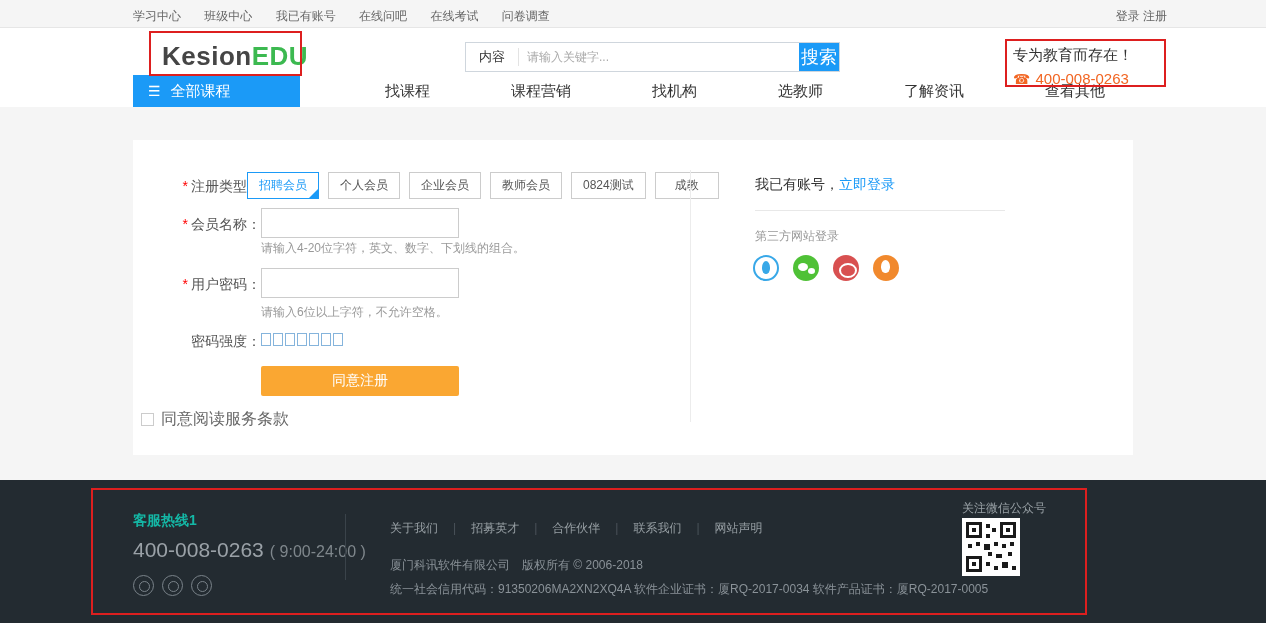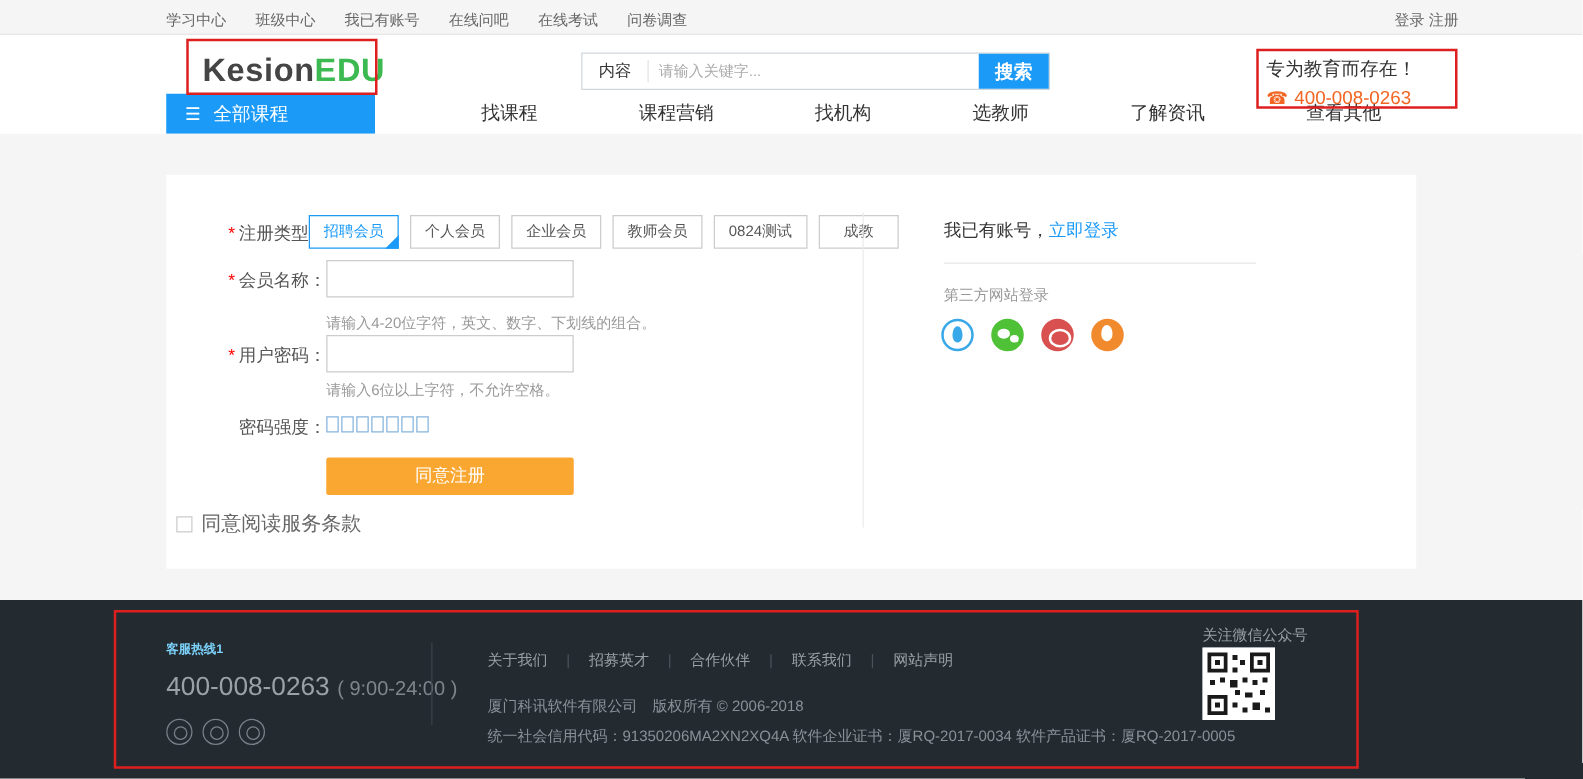--- a/index.html
+++ b/index.html
@@ -16,21 +16,21 @@
   
   .header { position:absolute; left:0; top:29px; width:1266px; height:78px; background:#fff; }
   .logo { position:absolute; left:162px; top:12px; font-size:26px; font-weight:bold; letter-spacing:0.5px; }
   .logo .p1 { color:#454545; }
   .logo .p2 { color:#3cb950; }
   .searchbox { position:absolute; left:465px; top:13px; width:375px; height:30px; border:1px solid #cfd6dd; background:#fff; display:flex; align-items:stretch; }
   .search-label { width:52px; line-height:28px; text-align:center; font-size:13px; color:#333; }
   .search-sep { width:1px; background:#e3e3e3; margin:5px 0; }
   .search-input { flex:1; border:none; outline:none; padding:0 8px; font-size:12px; color:#333; background:transparent; }
   .search-input::placeholder { color:#aaa; }
-  .search-btn { width:56px; background:#1b9af7; color:#fff; font-size:15px; border:none; cursor:pointer;font-weight:bold; }
+  .search-btn { width:40px; background:#1b9af7; color:#fff; font-size:18px; border:none; cursor:pointer; }
   .header-right { position:absolute; left:1013px; top:17px; }
   .slogan { font-size:15px; color:#333; }
   .phone-line { margin-top:5px; color:#f26522; font-size:15px; }
   .phone-line .ph-icon { margin-right:5px; font-size:14px; }
 
   
   .allcourses { position:absolute; left:133px; top:46px; width:167px; height:32px; background:#1b9af7; color:#fff; font-size:15px; line-height:32px; cursor:pointer; }
   .allcourses .menu-glyph { margin:0 10px 0 15px; font-size:14px; }
   .navitems { position:absolute; left:385px; top:46px; height:32px; line-height:32px; font-size:15px; color:#333; display:flex;gap:39px; }
   .navitems span { margin-right:42px; cursor:pointer; }
@@ -71,21 +71,21 @@
   .tpicon[data-name="wechat-icon"] { background:#4fc136; }
   .tpicon[data-name="wechat-icon"]::before { content:""; position:absolute; left:5px; top:8px; width:10px; height:8px; border-radius:50%; background:#fff; }
   .tpicon[data-name="wechat-icon"]::after { content:""; position:absolute; right:4px; bottom:7px; width:7px; height:6px; border-radius:50%; background:#fff; }
   .tpicon[data-name="weibo-icon"] { background:#d85050; }
   .tpicon[data-name="weibo-icon"]::before { content:""; position:absolute; left:6px; top:8px; width:14px; height:11px; border-radius:50%; border:2px solid #fff; }
   .tpicon[data-name="tencent-weibo-icon"] { background:#f1892d; }
   .tpicon[data-name="tencent-weibo-icon"]::before { content:""; position:absolute; left:8px; top:5px; width:9px; height:13px; border-radius:50% 50% 45% 45%; background:#fff; }
 
   
   .footer { position:absolute; left:0; top:480px; width:1266px; height:143px; background:#232b31; color:#98a0a5; }
-  .f-hot-label { position:absolute; left:133px; top:32px; color:#7dd3fc; font-size:10px; font-weight:bold; }
+  .f-hot-label { position:absolute; left:133px; top:32px; color:#14b8a6; font-size:14px; font-weight:bold; }
   .f-hot-num { position:absolute; left:133px; top:58px; font-size:21px; color:#9aa1a7; }
   .f-hot-num .hours { font-size:16px; color:#7f878c; margin-left:6px;text-align:right; }
   .f-icons { position:absolute; left:133px; top:95px; display:flex; gap:8px; }
   .ficon { width:21px; height:21px; border:1px solid #7a838a; border-radius:50%; position:relative; cursor:pointer; }
   .ficon::before { content:""; position:absolute; left:5px; top:5px; width:9px; height:9px; border:1px solid #7a838a; border-radius:50%; }
   .f-divider { position:absolute; left:345px; top:34px; width:1px; height:66px; background:#3a434a; }
   .f-links { position:absolute; left:390px; top:40px; font-size:12px; color:#98a0a5; }
   .f-links .link { cursor:pointer;font-family:Liberation Serif, serif; }
   .f-links .sep { margin:0 15px; color:#4a535a; }
   .f-copy { position:absolute; left:390px; top:77px; font-size:12px; color:#8a9298; }
@@ -161,21 +161,21 @@
       <div class="typebtn" data-name="reg-type-enterprise-member">企业会员</div>
       <div class="typebtn" data-name="reg-type-teacher-member">教师会员</div>
       <div class="typebtn" data-name="reg-type-0824-test">0824测试</div>
       <div class="typebtn" data-name="reg-type-chengjiao">成教</div>
     </div>
 
     <div class="flabel" style="top:76px;" data-name="member-name-label">
       <span class="req">*</span><span>会员名称：</span>
     </div>
     <input class="finput" style="top: 68px;" type="text" data-name="member-name-input">
-    <div class="hint" style="top:110px;" data-name="member-name-hint">请输入4-20位字符，英文、数字、下划线的组合。</div>
+    <div class="hint" style="top:100px;" data-name="member-name-hint">请输入4-20位字符，英文、数字、下划线的组合。</div>
 
     <div class="flabel" style="top:136px;" data-name="password-label">
       <span class="req">*</span><span>用户密码：</span>
     </div>
     <input class="finput" style="top: 128px;" type="password" data-name="password-input">
     <div class="hint" style="top:164px;" data-name="password-hint">请输入6位以上字符，不允许空格。</div>
 
     <div class="flabel" style="top:193px;" data-name="password-strength-label">
       <span>密码强度：</span>
     </div>

